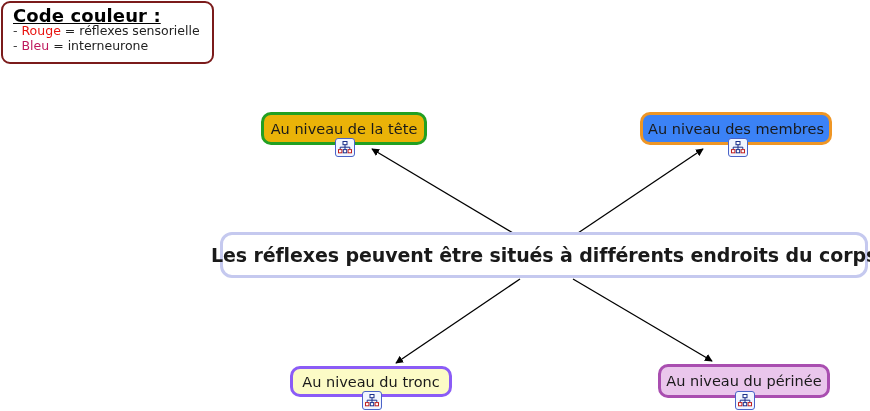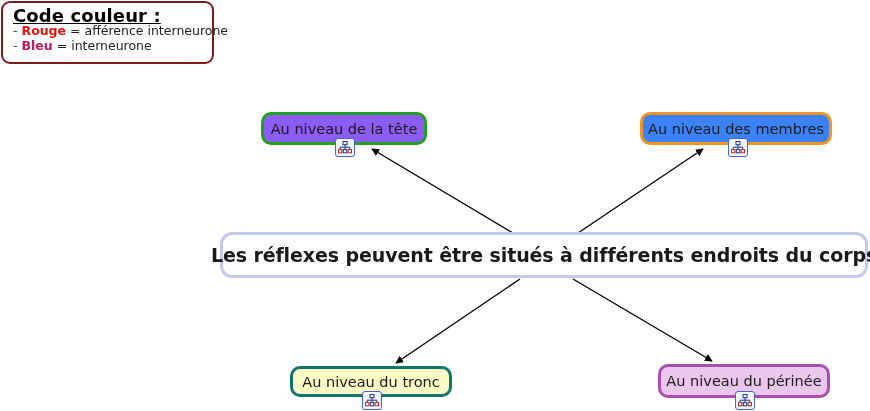--- a/index.html
+++ b/index.html
@@ -53,21 +53,21 @@
   .legend-row {
     font-size: 12.5px;
     color: #222222;
     line-height: 15px;
     white-space: nowrap;
   }
   .legend-dash {
     color: #444444;
   }
   .legend-key {
-    font-weight: bold;
+    font-weight: normal;
     margin-top: 41px;
   }
 
   
   .node {
     position: absolute;
     box-sizing: border-box;
     border-radius: 10px;
     display: flex;
     align-items: center;
@@ -94,36 +94,36 @@
     font-weight: bold;
     letter-spacing: -0.1px;
   }
 
   #node-tete {
     left: 261px;
     top: 112px;
     width: 166px;
     height: 33px;
     border: 3px solid #22a022;
-    background: #8b5cf6;
+    background: #eab308;
   }
   #node-membres {
     left: 640px;
     top: 112px;
     width: 192px;
     height: 33px;
     border: 3px solid #ef9625;
     background: #3b82f6;
   }
   #node-tronc {
     left: 290px;
     top: 366px;
     width: 162px;
     height: 31px;
-    border: 3px solid #0f766e;
+    border: 3px solid #8b5cf6;
     background: #fcfbc6;
   }
   #node-perinee {
     left: 658px;
     top: 364px;
     width: 172px;
     height: 34px;
     border: 3px solid #a94eb0;
     background: #eac6ec;
   }
@@ -169,21 +169,21 @@
     <line x1="573" y1="279" x2="712" y2="361" stroke="#000000" stroke-width="1.3" marker-end="url(#ah)"></line>
   </svg>
 
   <div id="legend">
     <div class="legend-title">Code couleur :</div>
 
     <div class="legend-row">
       <span class="legend-dash">-</span>
       <span class="legend-key" style="color:#e8130f">Rouge</span>
       <span>=</span>
-      <span>afférence interneurone</span>
+      <span>réflexes sensorielle</span>
     </div>
 
     <div class="legend-row">
       <span class="legend-dash">-</span>
       <span class="legend-key" style="color:#be185d">Bleu</span>
       <span>=</span>
       <span>interneurone</span>
     </div>
 
   </div>

